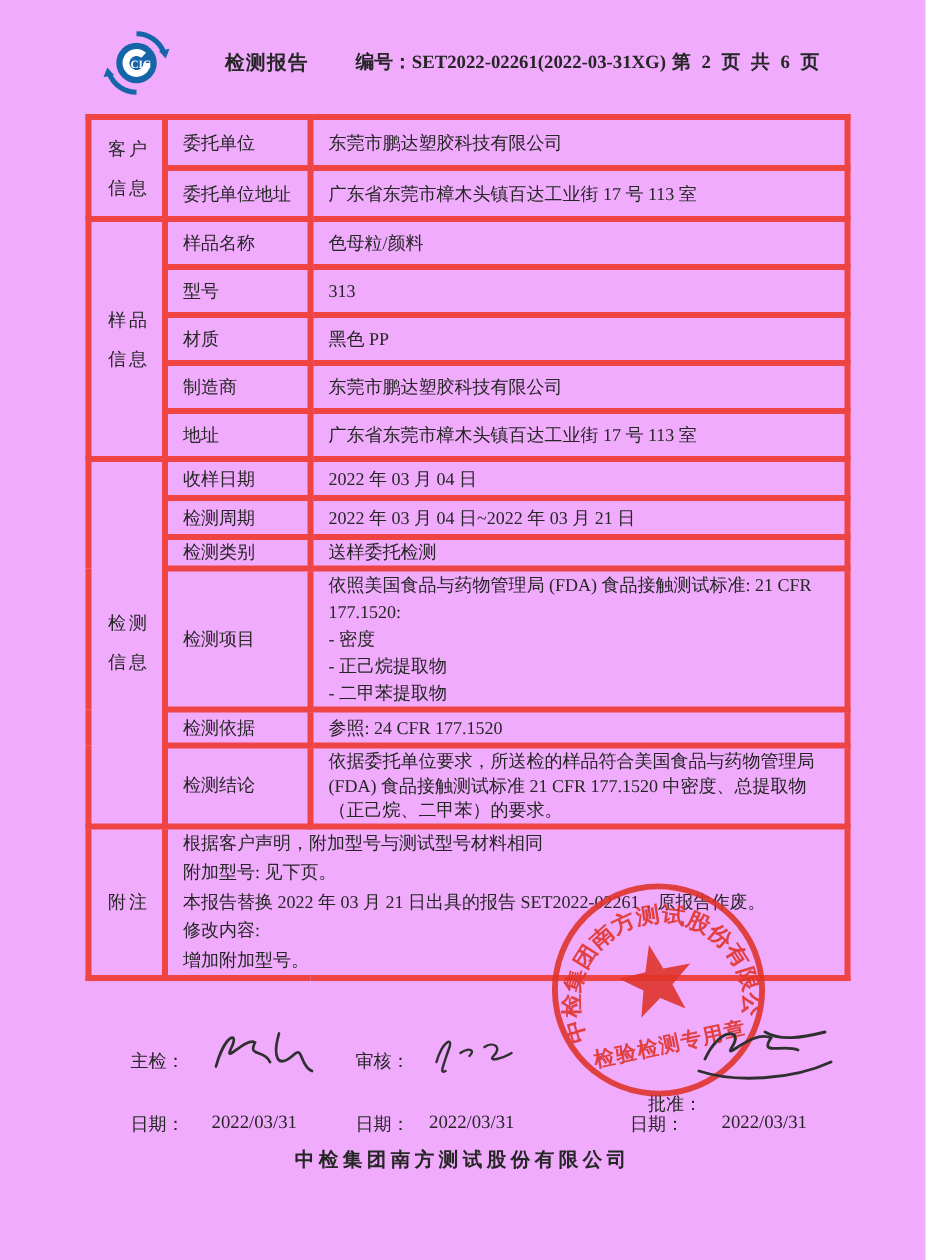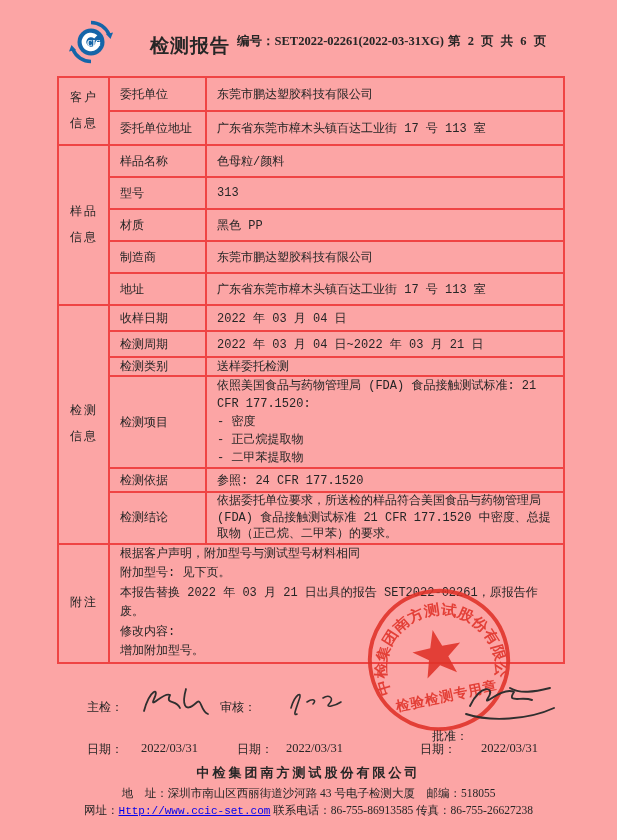--- a/index.html
+++ b/index.html
@@ -1,33 +1,33 @@
 <!DOCTYPE html>
 <html><head>
 <meta charset="utf-8">
 <style>
   * { margin:0; padding:0; box-sizing:border-box; }
   html,body { background:#ffffff; }
   .page {
     position:relative; width:617px; height:840px; margin:0 auto;
-    background:#fca5a5; overflow:hidden;
+    background:#f0abfc; overflow:hidden;
     font-family:"Liberation Serif","DejaVu Serif",serif;
     color:#262626;
   }
 
   
   .hdr-logo { position:absolute; left:66px; top:19px; width:50px; height:46px; }
-  .hdr-title { position:absolute; left:150px; top:33px; font-size:19px; font-weight:bold; letter-spacing:1px; }
+  .hdr-title { position:absolute; left:150px; top:33px; font-size:13px; font-weight:bold; letter-spacing:1px; }
   .hdr-no { position:absolute; left:237px; top:33px; font-size:12.5px; font-weight:bold;text-align:right; }
   .hdr-page { position:absolute; left:448px; top:33px; font-size:12.5px; font-weight:bold; letter-spacing:2px; }
 
   
   table.report { position:absolute; left:57px; top:76px; width:506px;
     border-collapse:collapse; table-layout:fixed; font-size:12px; }
-  table.report td { border:2px solid #ef4444; padding:0 10px; vertical-align:middle;font-family:Liberation Mono, monospace; }
+  table.report td { border:4px solid #ef4444; padding:0 10px; vertical-align:middle; }
   td.sec { text-align:center; padding:0 9px; }
   td.sec .stack { width:30px; margin:0 auto; line-height:26px; letter-spacing:2px; text-align:center; }
   td.field { padding-left:13px; }
   td.val  { padding-left:14px; }
   tr.h34{height:34px} tr.h32{height:32px} tr.h26{height:26px} tr.h25{height:15px}
   tr.h91{height:91px} tr.h24{height:24px} tr.h51{height:51px} tr.h98{height:98px}
   td.multiline { line-height:18px; padding-top:5px; padding-bottom:5px; }
   td.conclusion { line-height:16.5px; }
   td.notes { line-height:19.5px; padding-top:4px; padding-bottom:4px; padding-left:13px; vertical-align:top; }
 
@@ -168,38 +168,32 @@
     </text>
     <polygon points="75,44 81.2,61.5 99.7,62 85,73.2 90.3,91 75,80.5 59.7,91 65,73.2 50.3,62 68.8,61.5" fill="#e03228"></polygon>
     <text x="75" y="117" text-anchor="middle" font-size="14" letter-spacing="1" fill="#e03228" font-weight="bold" font-family="Liberation Serif,serif">检验检测专用章</text>
   </svg>
 
   <div class="siglabel" style="left:87px; top:699px;">主检：</div>
   <svg class="sigimg" style="left:130px; top:681px;" width="85" height="42" viewBox="0 0 85 42" aria-label="赵亮">
     <path d="M14,30 C20,8 30,6 24,18 C19,29 34,10 40,14 C35,24 46,18 50,27 M56,8 C52,22 54,33 66,22 C72,16 70,30 78,33" stroke="#2f2f2f" stroke-width="1.8" fill="none" stroke-linecap="round"></path>
   </svg>
 
-  <div class="siglabel" style="left:220px; top:699px;text-align:center;">审核：</div>
+  <div class="siglabel" style="left:237px; top:699px;text-align:center;">审核：</div>
   <svg class="sigimg" style="left:283px; top:686px;" width="70" height="34" viewBox="0 0 70 34">
     <path d="M8,22 C12,8 20,4 16,14 C12,26 10,30 14,28 M24,16 C30,12 34,14 30,18 M40,12 C46,8 52,12 46,18 C42,22 52,20 58,16" stroke="#2f2f2f" stroke-width="1.6" fill="none" stroke-linecap="round"></path>
   </svg>
 
   <div class="siglabel" style="left:432px; top:700px;margin-top:28px;">批准：</div>
   <svg class="sigimg" style="left:462px; top:678px;" width="98" height="48" viewBox="0 0 98 48" aria-label="徐鹏">
     <path d="M8,28 C18,6 34,8 26,20 C20,30 40,8 52,14 C44,26 60,18 70,22 M48,10 C58,16 72,14 88,10 M4,36 C28,44 66,42 92,30" stroke="#2f2f2f" stroke-width="1.9" fill="none" stroke-linecap="round"></path>
   </svg>
 
   <div class="siglabel" style="left:87px; top:741px;">日期：</div>
   <div class="dateval" style="left:141px; top:741px;">2022/03/31</div>
   <div class="siglabel" style="left:237px; top:741px;">日期：</div>
   <div class="dateval" style="left:286px; top:741px;">2022/03/31</div>
   <div class="siglabel" style="left:420px; top:741px;">日期：</div>
   <div class="dateval" style="left:481px; top:741px;">2022/03/31</div>
 
   <div class="ft-company">中检集团南方测试股份有限公司</div>
-  <div class="ft-line ft-line2">
-    <span>地　址：</span><span>深圳市南山区西丽街道沙河路 43 号电子检测大厦</span><span>　邮编：</span><span>518055</span>
-  </div>
-  <div class="ft-line ft-line3">
-    <span>网址：</span><a class="ft-link" href="#">Http://www.ccic-set.com</a><span> 联系电话：</span><span>86-755-86913585</span><span> 传真：</span><span>86-755-26627238</span>
-  </div>
 
 </div>
 
 </body></html>

